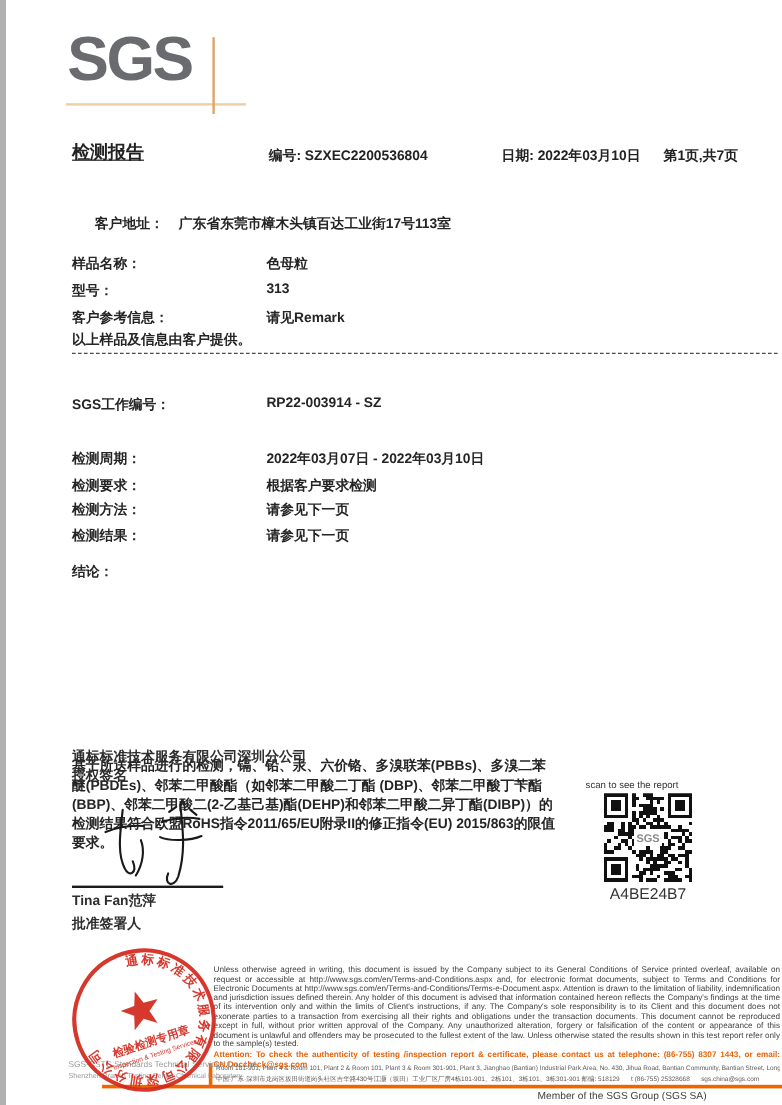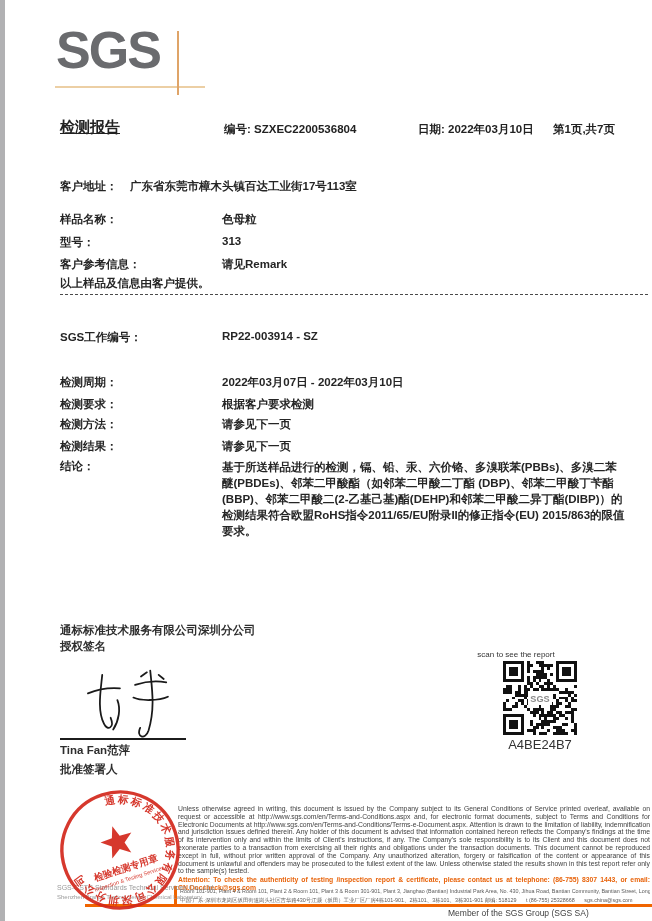--- a/index.html
+++ b/index.html
@@ -23,21 +23,21 @@
   .note{position:absolute;left:60px;font-size:11.5px;font-weight:600;color:#252525;}
   .dash{position:absolute;left:60px;top:294px;width:588px;border-top:1.5px dashed #4a4a4a;}
   
   .sig-co{position:absolute;left:60px;top:623px;font-size:11.5px;font-weight:600;}
   .sig-auth{position:absolute;left:60px;top:639px;font-size:11.5px;font-weight:600;}
   .sig-svg{position:absolute;left:60px;top:658px;}
   .sig-line{position:absolute;left:60px;top:738px;width:126px;height:2px;background:#1c1c1c;}
   .sig-name{position:absolute;left:60px;top:743px;font-size:11.5px;font-weight:600;}
   .sig-title{position:absolute;left:60px;top:762px;font-size:11.5px;font-weight:600;}
   
-  .qr-cap{position:absolute;left:464px;top:650px;width:104px;text-align:center;font-size:8px;color:#333;}
+  .qr-cap{position:absolute;left:488px;top:650px;width:104px;font-size:8px;color:#333;}
   .qr-box{position:absolute;left:503px;top:661px;width:74px;height:74px;}
   .qr-code{position:absolute;left:488px;top:737px;width:104px;text-align:center;font-size:13px;color:#333;}
   
   .gray-co1{position:absolute;left:57px;top:884px;font-size:7px;color:#9a9a9a;z-index:1;white-space:nowrap;}
   .gray-co2{position:absolute;left:57px;top:894px;font-size:6px;color:#9a9a9a;z-index:1;white-space:nowrap;}
   .stamp{position:absolute;left:54px;top:784px;z-index:2;opacity:.92;}
   .fineprint{position:absolute;left:178px;top:805px;width:472px;}
   .fineprint p{margin:0;font-size:6.8px;line-height:7.8px;text-align:justify;color:#3f3f3f;}
   .fineprint p.attn{color:#e8630a;font-weight:700;margin-top:1px;}
   .addr-bar{position:absolute;left:174px;top:886px;width:2.5px;height:20px;background:#f06400;}
@@ -54,21 +54,21 @@
 
   <div class="logo-text">SGS</div>
   <div class="crop-h"></div>
   <div class="crop-v"></div>
 
   <div class="rpt-title">检测报告</div>
   <div class="hmeta" style="left:224px;">编号: SZXEC2200536804</div>
   <div class="hmeta" style="left:418px;">日期: 2022年03月10日</div>
   <div class="hmeta" style="left:553px;">第1页,共7页</div>
 
-  <div class="row" style="top:179px;">
+  <div class="row" style="top:179px;margin-left:19px;">
     <span class="lbl-s">客户地址：</span>
     <span class="val">广东省东莞市樟木头镇百达工业街17号113室</span>
   </div>
   <div class="row" style="top:212px;">
     <span class="lbl-l">样品名称：</span>
     <span class="val">色母粒</span>
   </div>
   <div class="row" style="top:235px;">
     <span class="lbl-l">型号：</span>
     <span class="val">313</span>
@@ -93,21 +93,21 @@
     <span class="val">根据客户要求检测</span>
   </div>
   <div class="row" style="top:417px;">
     <span class="lbl-l">检测方法：</span>
     <span class="val">请参见下一页</span>
   </div>
   <div class="row" style="top:439px;">
     <span class="lbl-l">检测结果：</span>
     <span class="val">请参见下一页</span>
   </div>
-  <div class="row" style="top:459px;">
+  <div class="row" style="top:469px;flex-direction:column;">
     <span class="lbl-l">结论：</span>
     <span class="val para">基于所送样品进行的检测，镉、铅、汞、六价铬、多溴联苯(PBBs)、多溴二苯醚(PBDEs)、邻苯二甲酸酯（如邻苯二甲酸二丁酯 (DBP)、邻苯二甲酸丁苄酯(BBP)、邻苯二甲酸二(2-乙基己基)酯(DEHP)和邻苯二甲酸二异丁酯(DIBP)）的检测结果符合欧盟RoHS指令2011/65/EU附录II的修正指令(EU) 2015/863的限值要求。</span>
   </div>
 
   <div class="sig-co">通标标准技术服务有限公司深圳分公司</div>
   <div class="sig-auth">授权签名</div>
   <svg class="sig-svg" width="135" height="80" viewBox="0 0 110 95">
     <g fill="none" stroke="#1a1a1a" stroke-width="2.1" stroke-linecap="round">
       <path d="M8,42 C20,37 34,35 46,36"></path>
       <path d="M25,20 C23,40 19,62 27,78 C31,87 40,83 35,71"></path>

